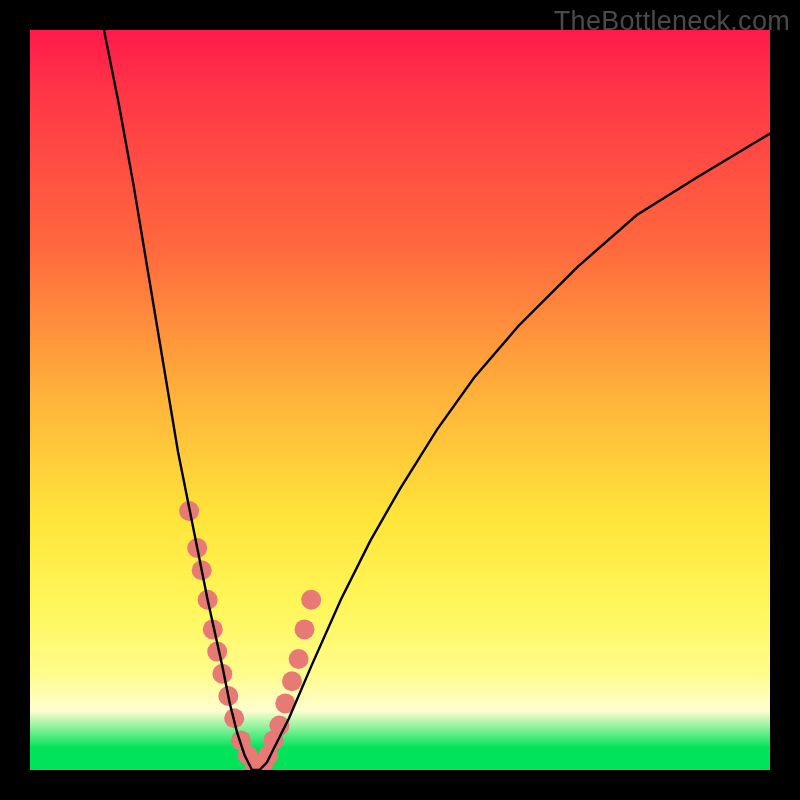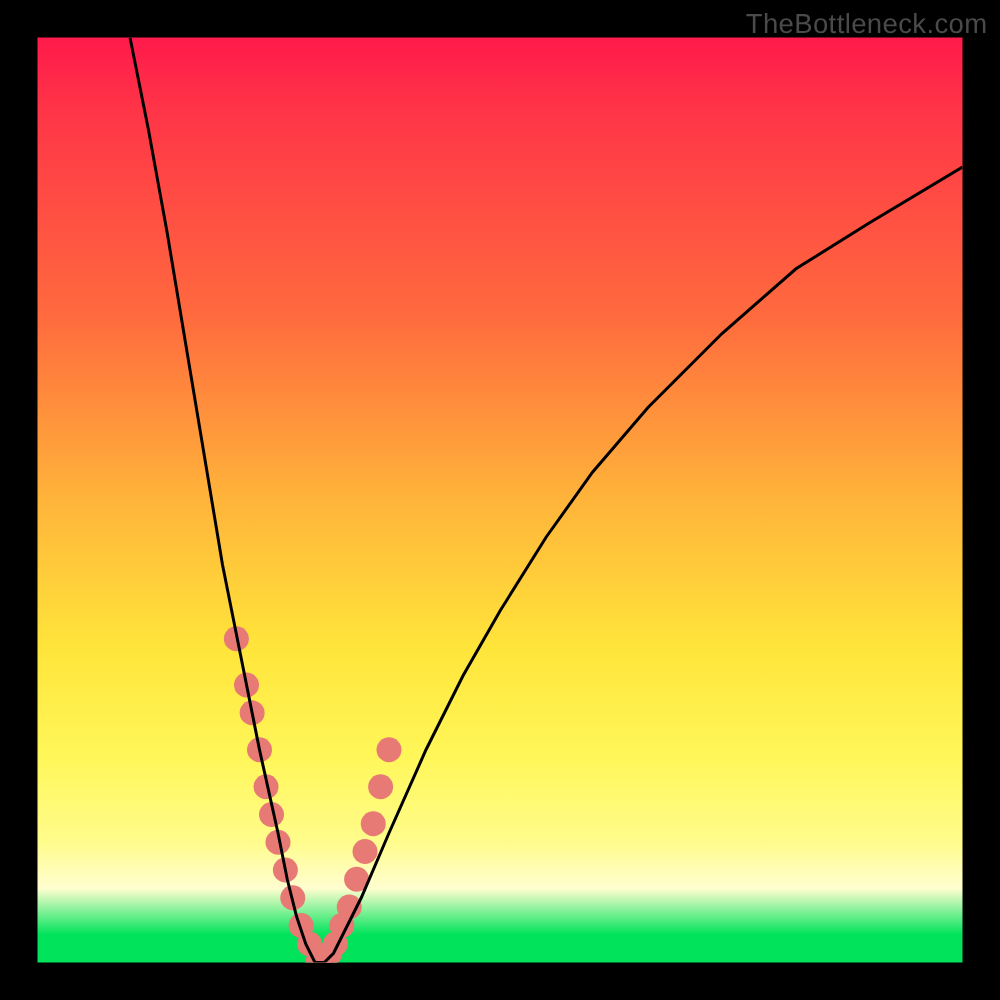--- a/index.html
+++ b/index.html
@@ -35,21 +35,21 @@
       #fffed0 92%,
       #00e35b 97%,
       #00e35b 100%
     );
   }
   .watermark {
     position: absolute;
     top: 6px;
     right: 10px;
     color: #4a4a4a;
-    font-size: 22px;
+    font-size: 27px;
     font-weight: 500;
     letter-spacing: 0.3px;
     user-select: none;
   }
   svg.curve {
     position: absolute;
     left: 0;
     top: 0;
     width: 740px;
     height: 740px;

